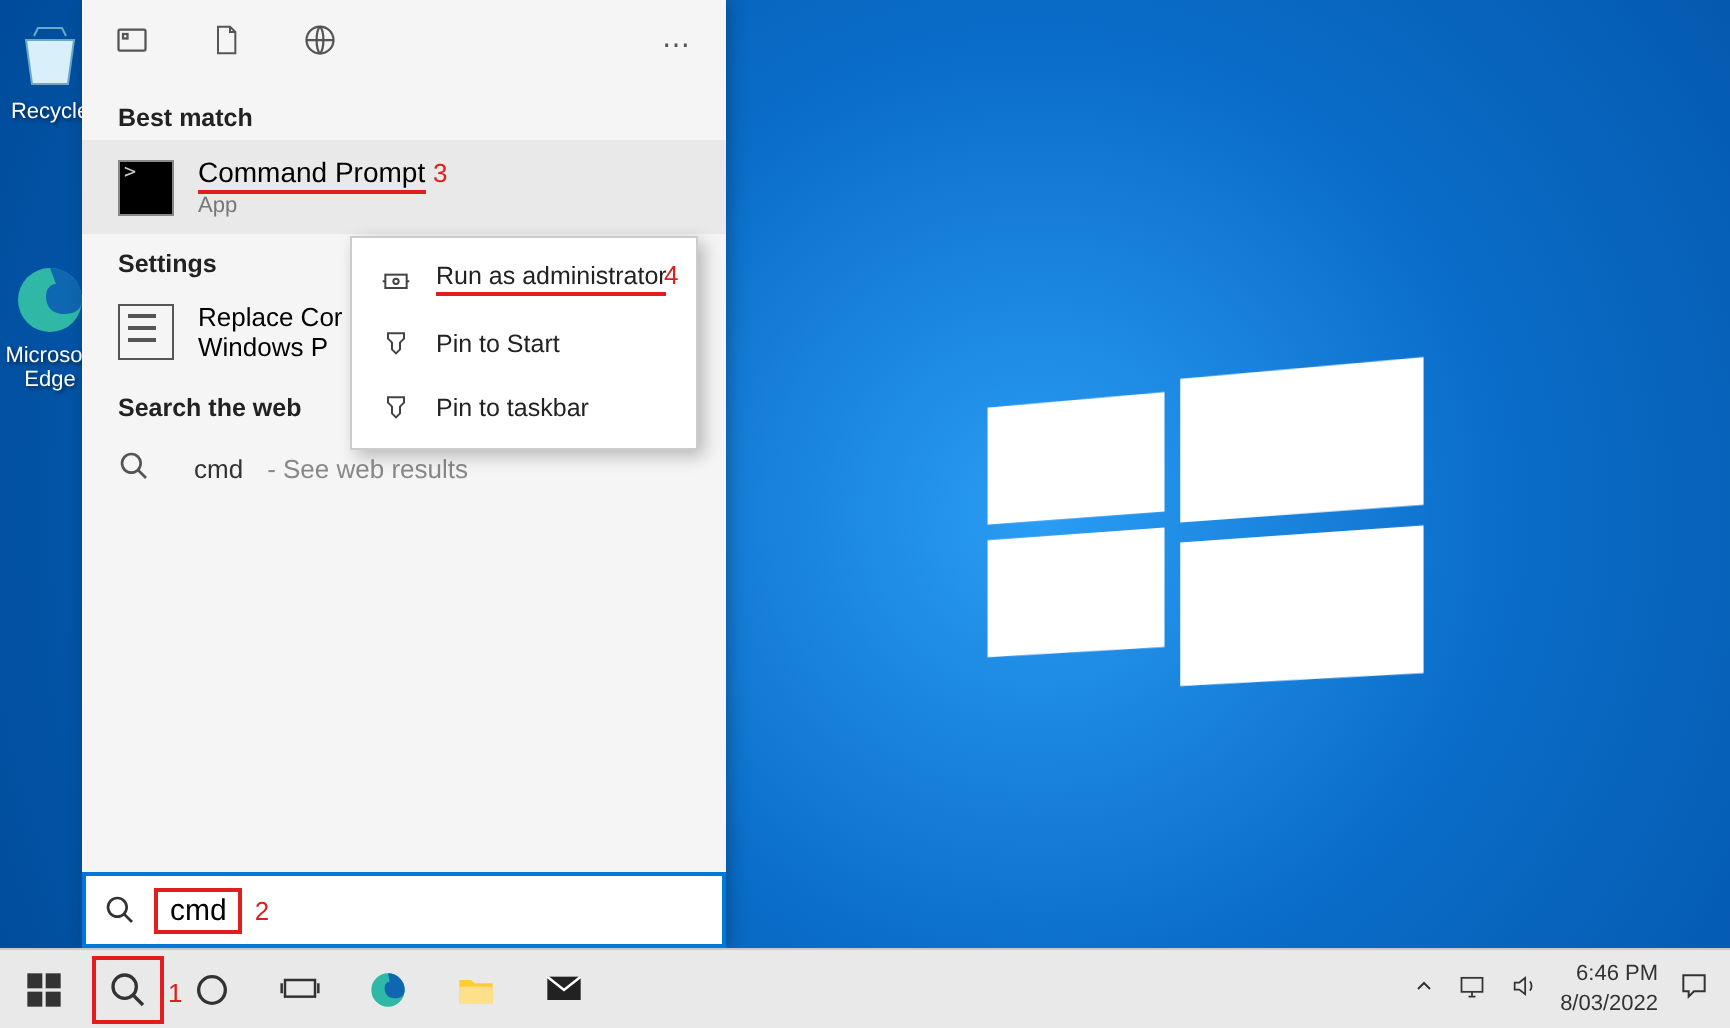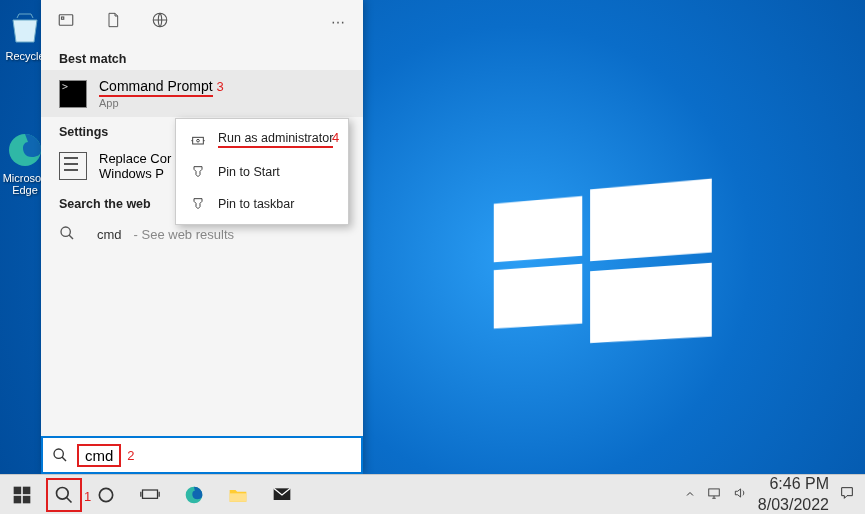--- a/index.html
+++ b/index.html
@@ -16,21 +16,21 @@
 
 
 .desktop-icon { position: absolute; width: 58px; text-align: center; color: #fff; font-size: 11px; text-shadow: 1px 1px 2px rgba(0,0,0,.6); }
 .desktop-icon .ico { width: 40px; height: 40px; margin: 0 auto 2px; }
 
 
 .taskbar { position: absolute; left: 0; right: 0; bottom: 0; height: 40px; background: #e9e9e9; display: flex; align-items: center; border-top: 1px solid #c8c8c8; }
 .taskbar .tbtn { width: 44px; height: 40px; display: flex; align-items: center; justify-content: center; color: #333; }
 .taskbar .tbtn svg, .taskbar .tbtn .glyph { width: 20px; height: 20px; }
 .taskbar .spacer { flex: 1; }
-.tray { display: flex; align-items: center; gap: 10px; padding: 0 10px; color: #333; font-size: 16px; }
+.tray { display: flex; align-items: center; gap: 10px; padding: 0 10px; color: #333; font-size: 11px; }
 .tray .clock { text-align: right; line-height: 1.3; }
 .redbox { border: 2px solid #e01e1e; }
 .redannot { color: #e01e1e; font-size: 13px; position: absolute; }
 
 
 .search-panel { position: absolute; left: 41px; bottom: 40px; width: 322px; top: 0; background: #f5f5f5; box-shadow: 2px 0 8px rgba(0,0,0,.25); display: flex; flex-direction: column; }
 .sp-top { height: 44px; display: flex; align-items: center; padding: 0 16px; gap: 30px; color: #555; }
 .sp-top .more { margin-left: auto; letter-spacing: 2px; font-size: 14px; }
 .sp-section { padding: 8px 18px 4px; font-size: 12.5px; font-weight: 600; color: #222; }
 .result-row { display: flex; align-items: center; gap: 12px; padding: 8px 18px; }

